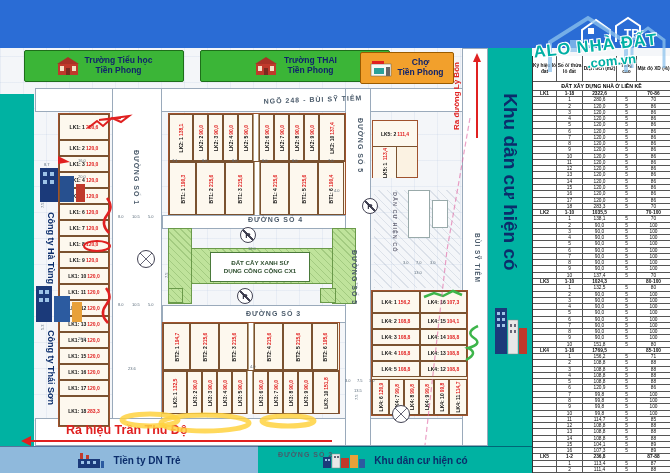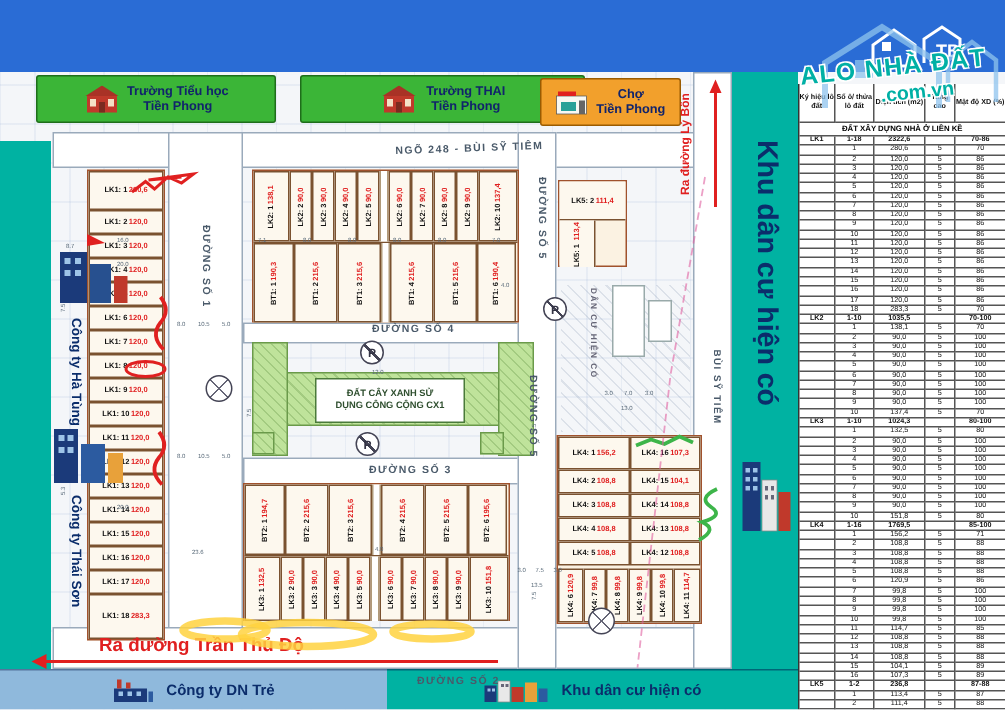--- a/index.html
+++ b/index.html
@@ -485,21 +485,21 @@
 <div class="street" style="left:246px;top:310px;">ĐƯỜNG SỐ 3</div>
 <div class="street" style="left:278px;top:451px;z-index:5;">ĐƯỜNG SỐ 2</div>
 <div class="street vert-street" style="left:364px;top:118px;">ĐƯỜNG SỐ 5</div>
 <div class="street vert-street" style="left:358px;top:250px;">ĐƯỜNG SỐ 5</div>
 <div class="street vert-street" style="left:481px;top:233px;font-size:6.5px;">BÙI SỸ TIÊM</div>
 <div class="street vert-street" style="left:398px;top:192px;font-size:5.5px;color:#667;">DÂN CƯ HIỆN CÓ</div>
 
 <div class="exit-text" style="left:452px;top:130px;font-size:8px;transform:rotate(-90deg);transform-origin:0 0;">Ra đường Lý Bôn</div>
 <div class="redline" style="left:476px;top:62px;width:2px;height:76px;"></div>
 <div class="arrow-up" style="left:473px;top:53px;"></div>
-<div class="exit-text" style="left:66px;top:423px;font-size:12.5px;">Ra đường Trần Thủ Độ</div>
+<div class="exit-text" style="left:66px;top:423px;font-size:12.5px;">Ra hiệu Trần Thủ Độ</div>
 <div class="redline" style="left:30px;top:440px;width:302px;height:2px;"></div>
 <div class="arrow-left" style="left:21px;top:436px;"></div>
 
 <div id="sidebar" class="abs"></div>
 <div id="sidebar-text" class="abs">Khu dân cư hiện có</div>
 <svg class="abs" style="left:493px;top:298px;z-index:3;" width="36" height="58" viewBox="0 0 36 58">
   <rect x="2" y="10" width="12" height="46" fill="#1b3a7a"></rect>
     <rect x="15" y="22" width="10" height="34" fill="#e8e8e8" stroke="#888" stroke-width="0.5"></rect>
   <rect x="26" y="30" width="8" height="26" fill="#c0392b"></rect>
   <rect x="4" y="14" width="3" height="3" fill="#9ec4e8"></rect>
@@ -517,21 +517,21 @@
 <div id="bottom-blue" class="abs">
   <svg width="28" height="18" viewBox="0 0 28 18">
     <rect x="1" y="8" width="22" height="9" fill="#1b3a7a"></rect>
     <rect x="3" y="2" width="3" height="6" fill="#c0392b"></rect>
       <rect x="9" y="4" width="3" height="4" fill="#c0392b"></rect>
     <rect x="24" y="10" width="3" height="7" fill="#2c5ba0"></rect>
     <rect x="4" y="10" width="3" height="3" fill="#9ec4e8"></rect>
       <rect x="10" y="10" width="3" height="3" fill="#9ec4e8"></rect>
     <rect x="16" y="10" width="3" height="3" fill="#9ec4e8"></rect>
   </svg>
-  <span class="bottom-txt">Công ty DN Trẻ</span>
+  <span class="bottom-txt">Tiền ty DN Trẻ</span>
 </div>
 <div id="bottom-teal" class="abs">
   <svg width="44" height="18" viewBox="0 0 44 18">
     <rect x="1" y="6" width="8" height="11" fill="#1b3a7a"></rect>
       <rect x="10" y="3" width="8" height="14" fill="#e8e8e8" stroke="#888" stroke-width="0.5"></rect>
     <rect x="19" y="7" width="8" height="10" fill="#c0392b"></rect>
       <rect x="28" y="4" width="8" height="13" fill="#e8a13a"></rect>
     <rect x="37" y="8" width="6" height="9" fill="#2c5ba0"></rect>
     <rect x="3" y="8" width="2" height="2" fill="#9ec4e8"></rect>
       <rect x="6" y="8" width="2" height="2" fill="#9ec4e8"></rect>

